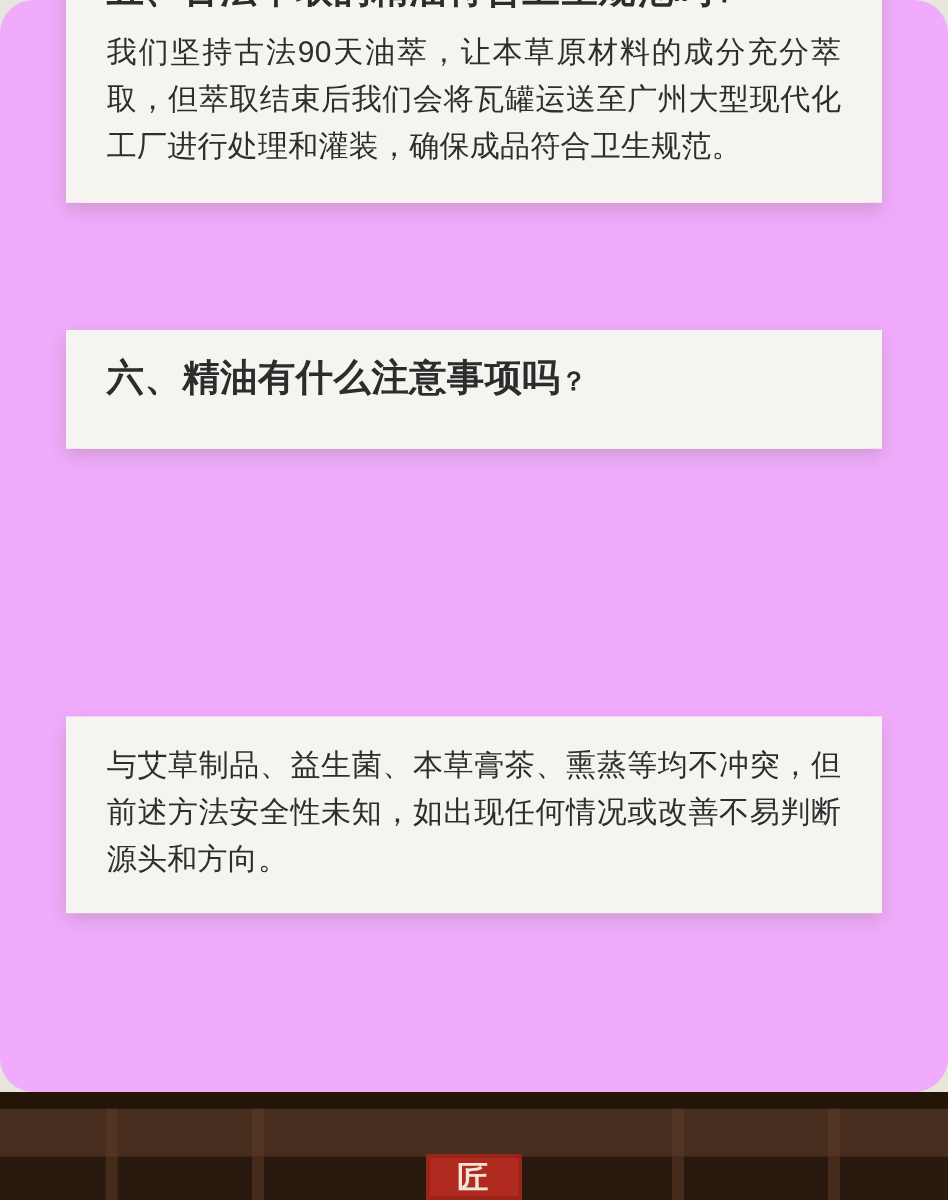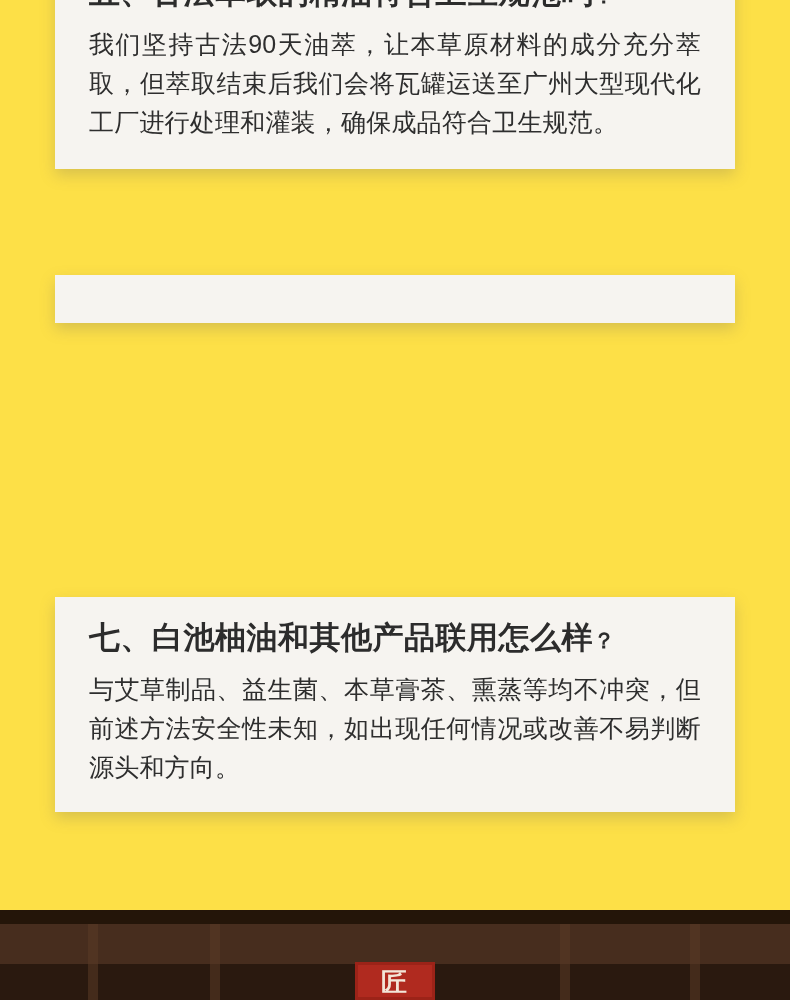--- a/index.html
+++ b/index.html
@@ -19,21 +19,22 @@
     height: 1000px;
     background: #e9e5dd;
     overflow: hidden;
   }
   .faq-area {
     position: absolute;
     top: 0;
     left: 0;
     width: 790px;
     height: 910px;
-    background: #fde047;
+    background: #f0abfc;
+    border-radius: 28px;
   }
   
   .card {
     position: absolute;
     left: 55px;
     width: 680px;
     background: #f6f4f0;
     box-shadow: 0 6px 14px rgba(120,110,95,0.28);
   }
   
@@ -140,26 +141,26 @@
 
     <div class="card" id="card-1">
       <div class="card-inner">
         <div class="q-title"><span>五、古法萃取的精油符合卫生规范吗</span><span class="qmark">？</span></div>
         <p class="q-body">我们坚持古法90天油萃，让本草原材料的成分充分萃取，但萃取结束后我们会将瓦罐运送至广州大型现代化工厂进行处理和灌装，确保成品符合卫生规范。</p>
       </div>
     </div>
 
     <div class="card" id="card-2">
       <div class="card-inner">
+        <div class="q-title"><span>六、精油有什么注意事项吗</span><span class="qmark">？</span></div>
       </div>
     </div>
 
     <div class="card" id="card-3">
       <div class="card-inner">
-        <div class="q-title"><span>七、白池柚油和其他产品联用怎么样</span><span class="qmark">？</span></div>
         <p class="q-body">与艾草制品、益生菌、本草膏茶、熏蒸等均不冲突，但前述方法安全性未知，如出现任何情况或改善不易判断源头和方向。</p>
       </div>
     </div>
 
   </div>
 
   <div class="footer-band">
     <div class="wood-beam beam-a"></div>
     <div class="wood-beam beam-b"></div>
     <div class="wood-beam beam-c"></div>

